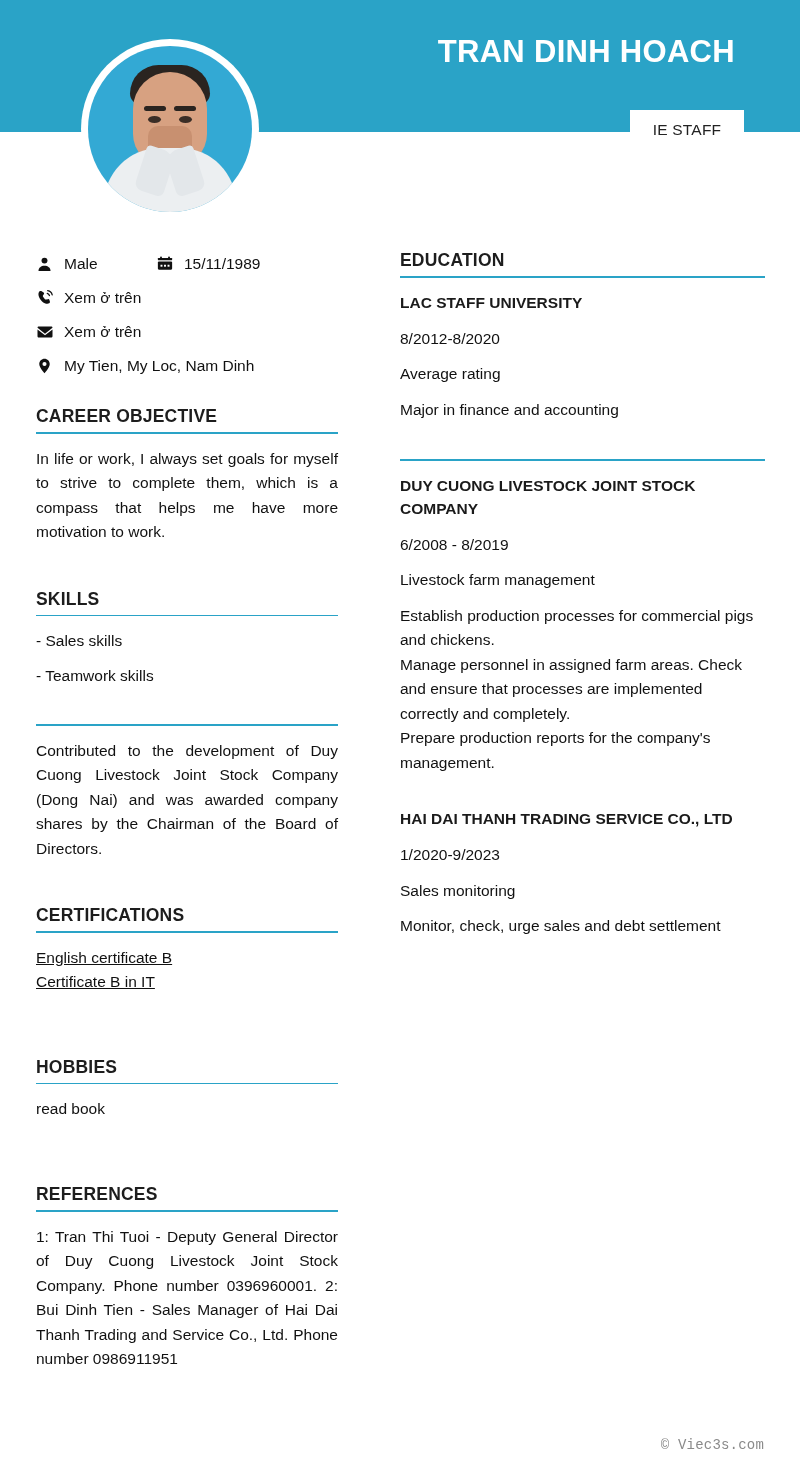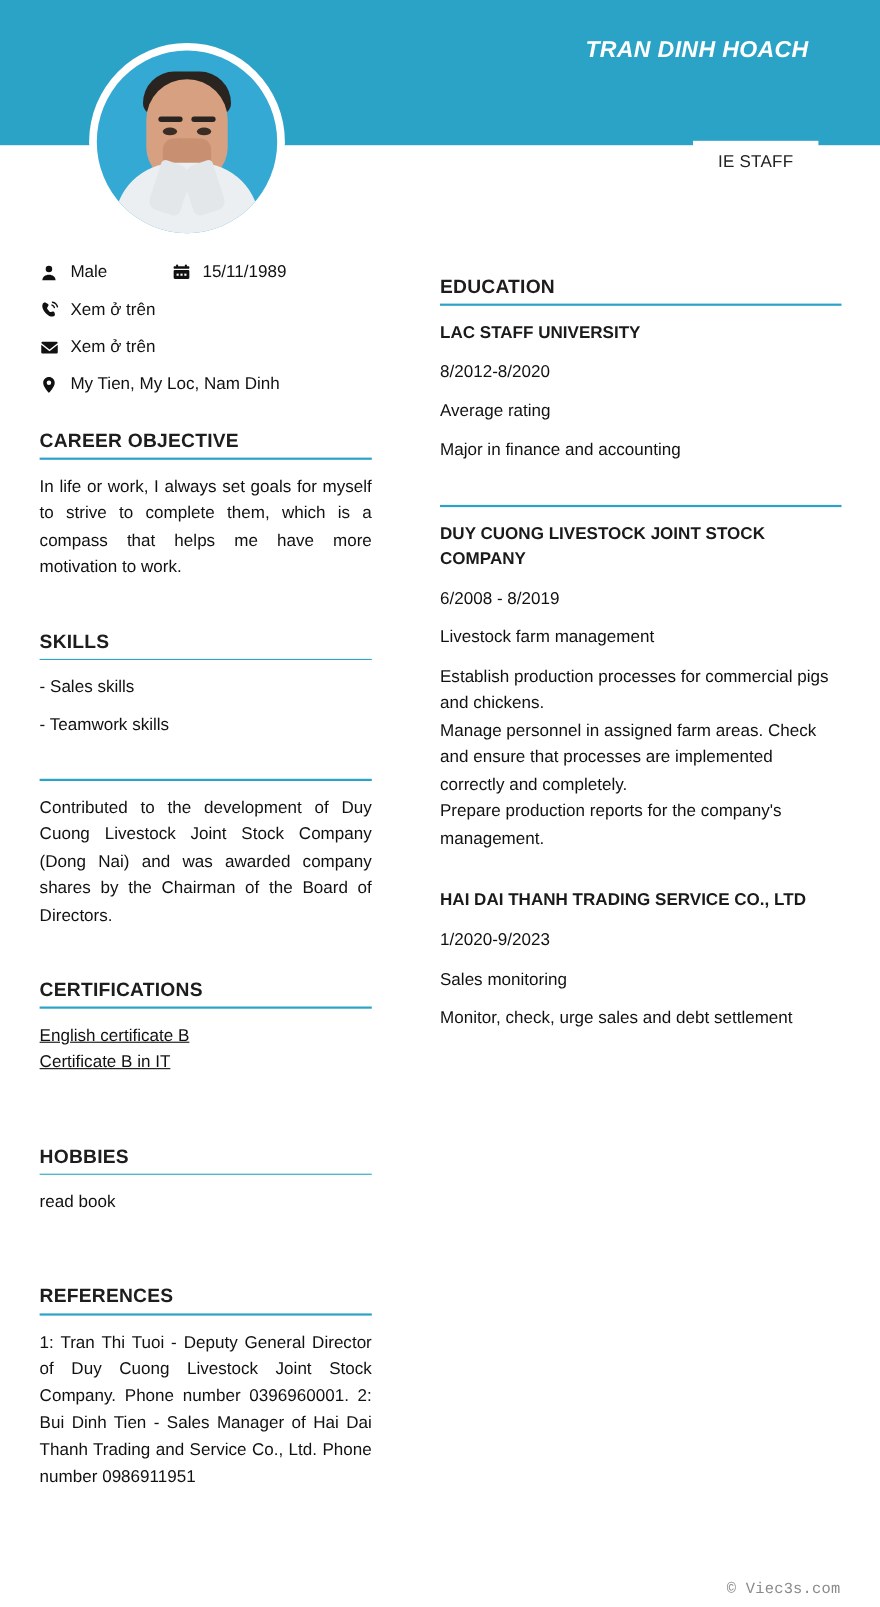--- a/index.html
+++ b/index.html
@@ -26,43 +26,41 @@
     left: 0; top: 0;
     width: 800px;
     height: 132px;
     background: #2aa3c7;
   }
 
   .name-title {
     position: absolute;
     right: 65px;
     top: 34px;
-    font-size: 21px;
+    font-size: 31px;
     font-weight: bold;
     letter-spacing: 0.3px;
     color: #ffffff;
     text-align: right;
     white-space: nowrap;
-    font-style: italic;
   }
 
   .job-badge {
     position: absolute;
     left: 630px;
     top: 110px;
     width: 114px;
     height: 39px;
     background: #ffffff;
     display: flex;
     align-items: center;
     justify-content: center;
     font-size: 15.5px;
     color: #222222;
     letter-spacing: 0.2px;
-    margin-top: 18px;
   }
 
   
   .photo-wrap {
     position: absolute;
     left: 81px;
     top: 39px;
     width: 178px;
     height: 180px;
     border-radius: 50%;
@@ -166,21 +164,21 @@
     width: 26px;
     height: 6px;
     background: #a9685c;
     border-radius: 4px;
   }
 
   
   .col-left {
     position: absolute;
     left: 36px;
-    top: 234px;
+    top: 250px;
     width: 302px;
   }
   .col-right {
     position: absolute;
     left: 400px;
     top: 250px;
     width: 365px;
   }
 
   

